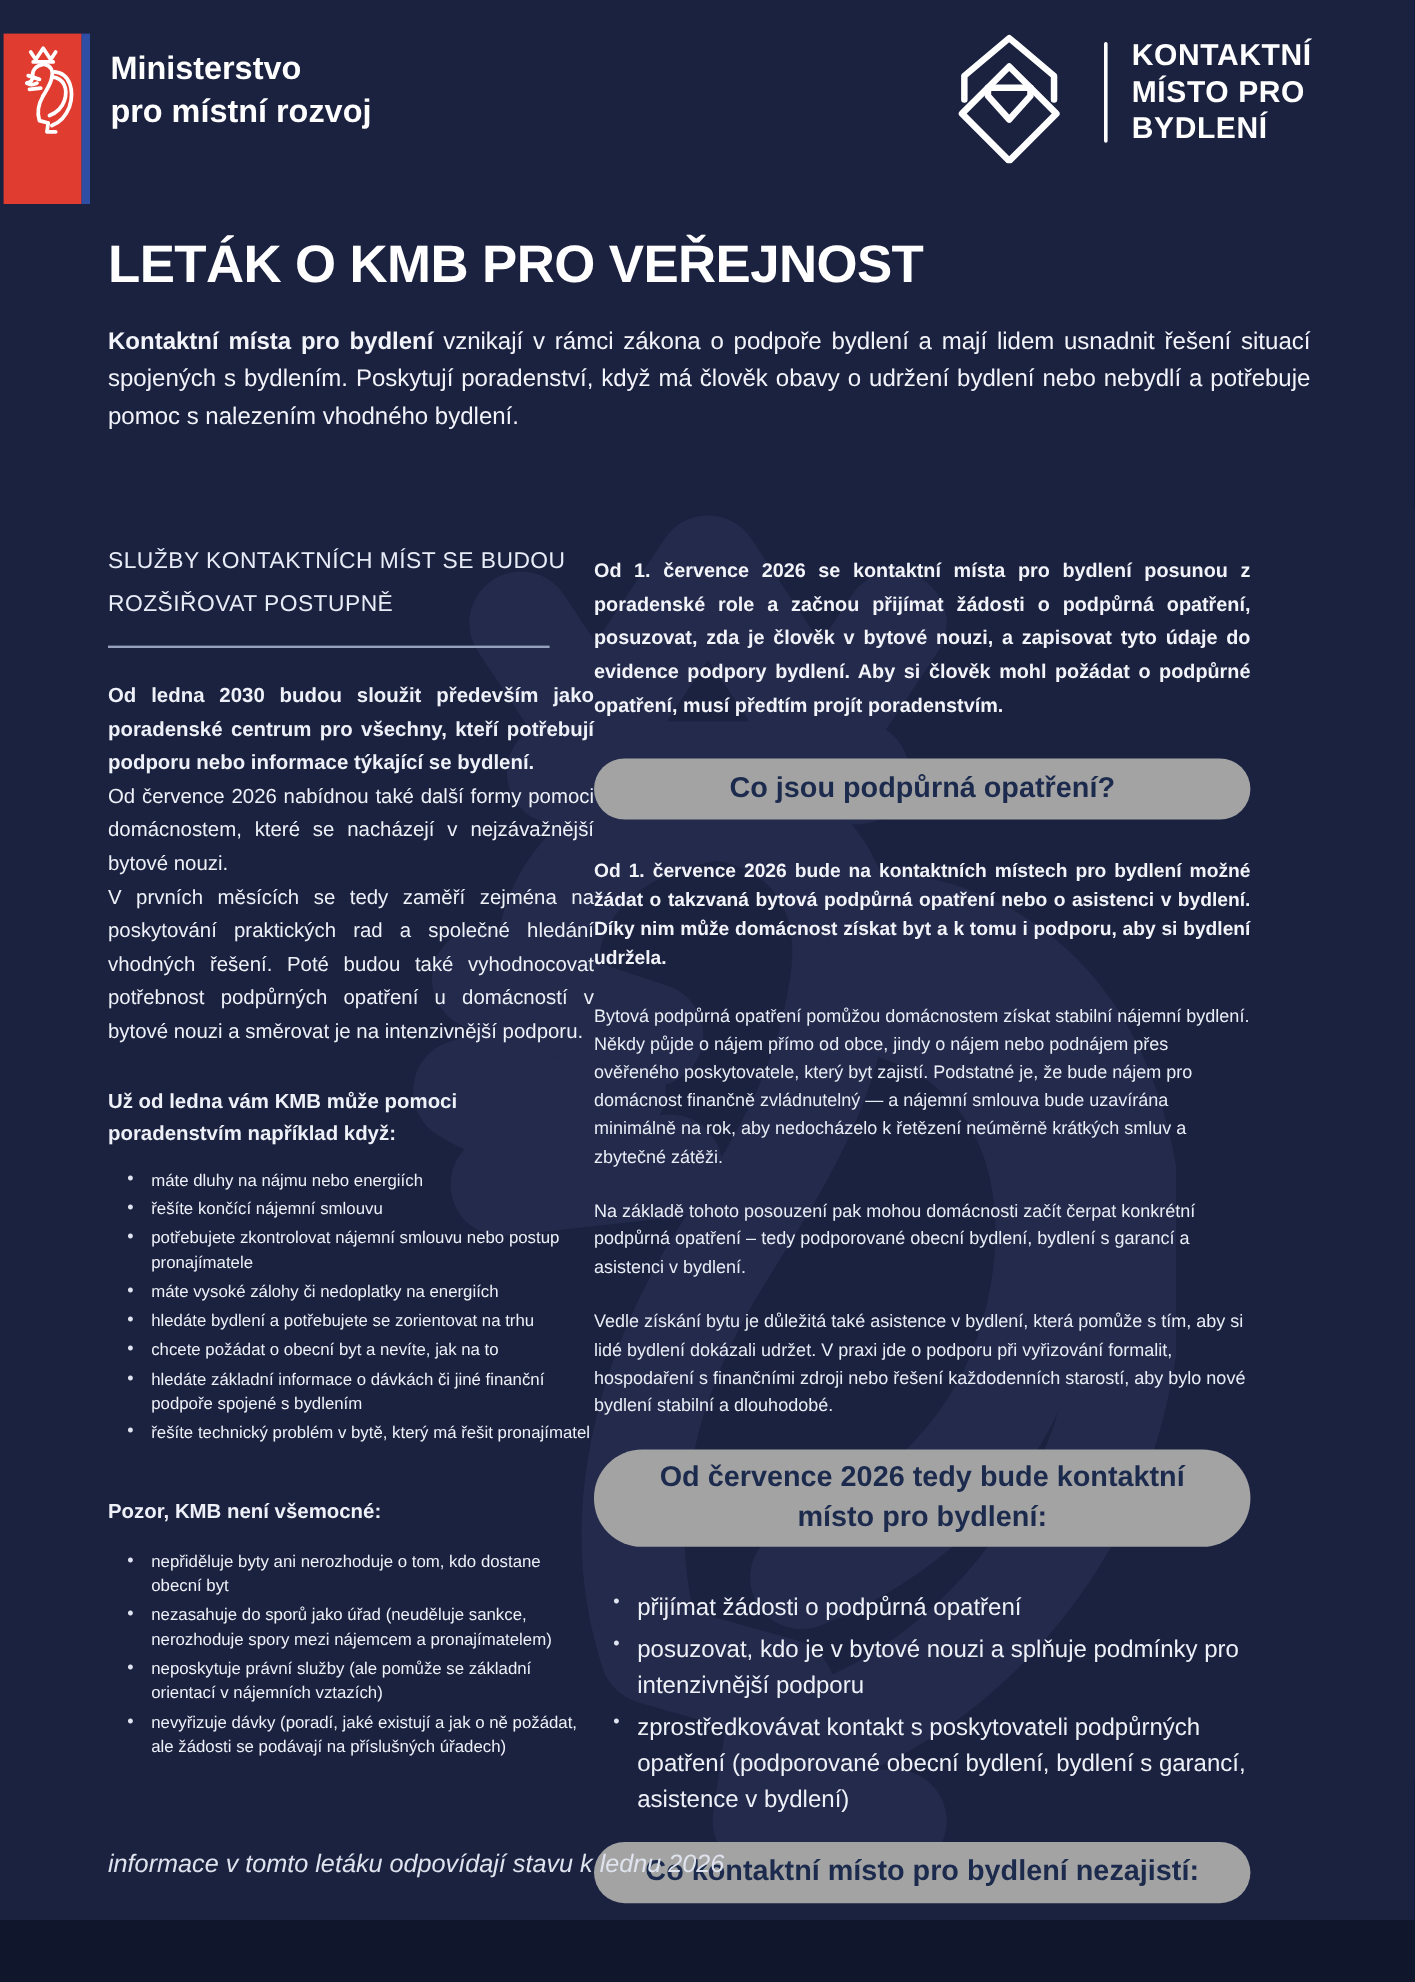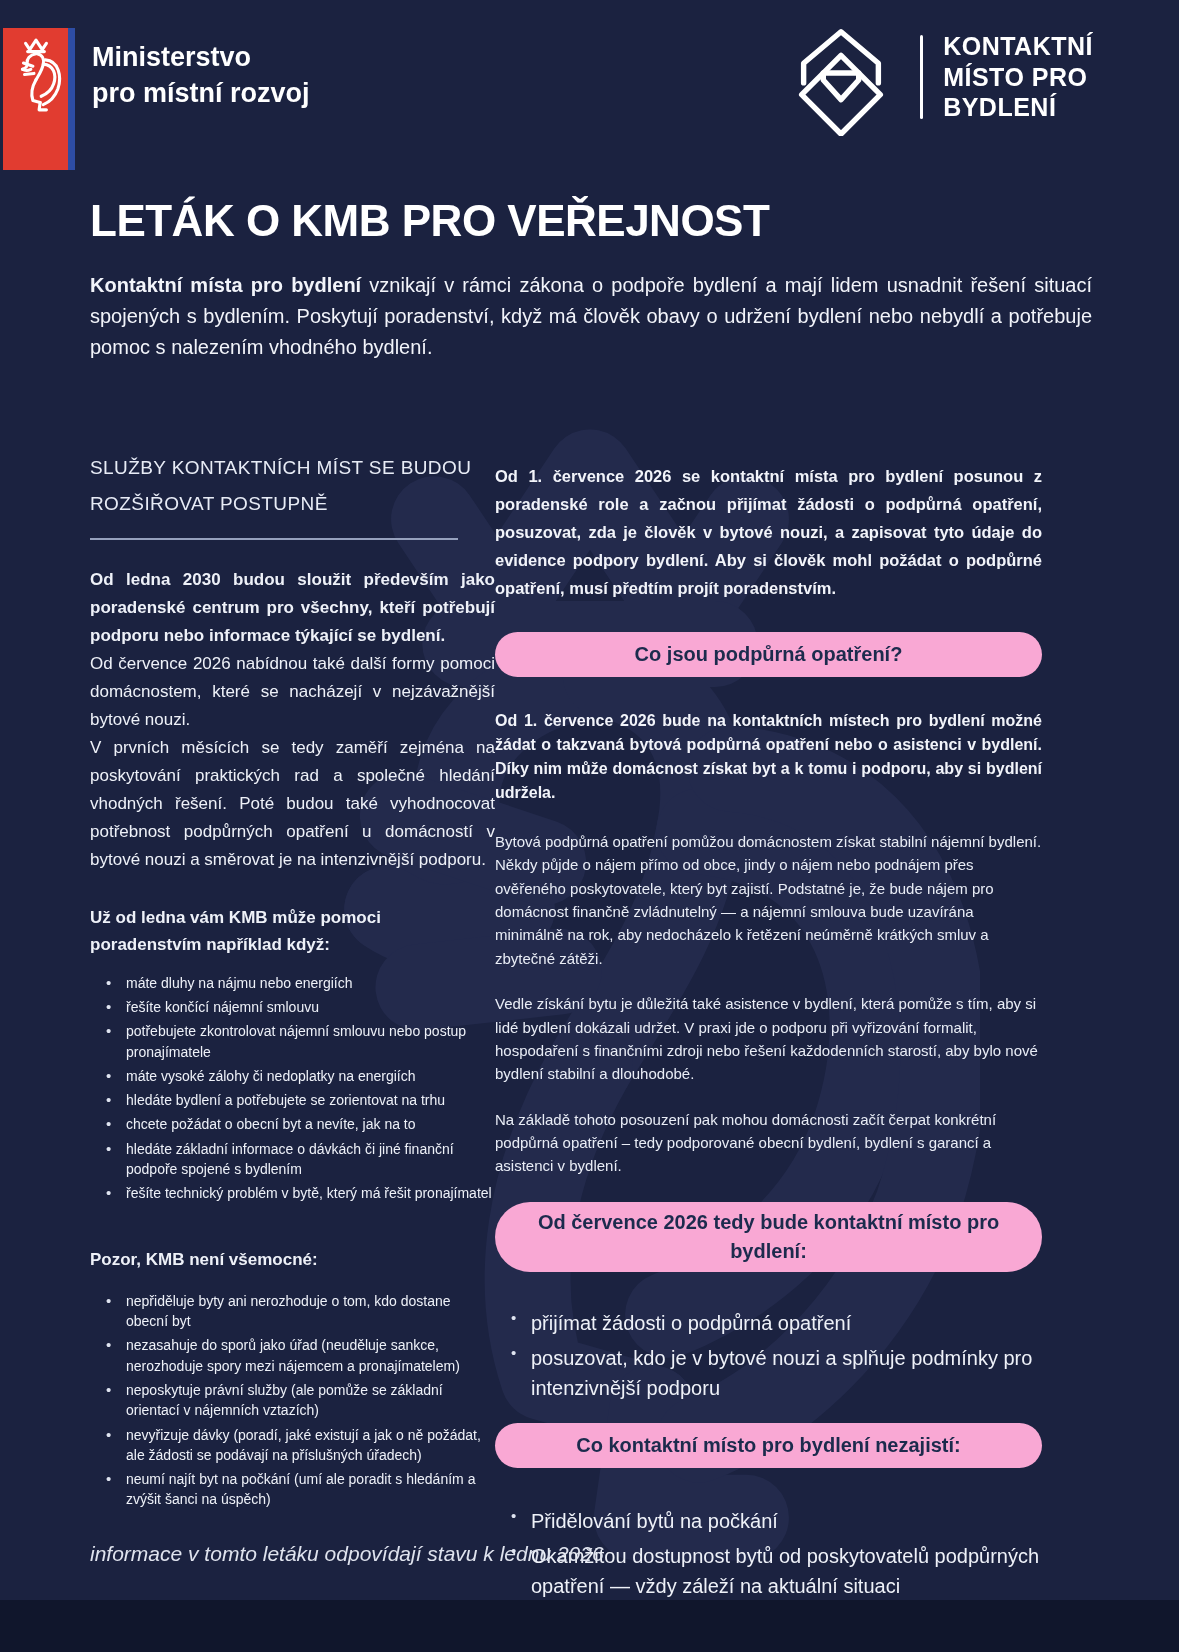--- a/index.html
+++ b/index.html
@@ -34,21 +34,21 @@
   .left hr{border:none;border-top:2px solid #96a1bd;width:368px;margin:16px 0 26px;}
   .left p{margin:0;font-size:17px;line-height:1.65;text-align:justify;color:#eef1f8;}
   .bold{font-weight:700;}
   .list-heading{margin:30px 0 14px !important;font-weight:700;text-align:left !important;line-height:1.6 !important;}
   .left .heading2{margin:42px 0 18px !important;}
   ul.bullets{margin:14px 0 0;padding:0 0 0 36px;list-style:none;}
   ul.bullets li{position:relative;font-size:14px;line-height:1.45;margin-bottom:4px;color:#eef1f8;}
   ul.bullets li::before{content:"\2022";position:absolute;left:-20px;top:-1px;font-size:15px;color:#dfe4f0;}
   
   .right .para-bold{margin:12px 0 0;font-size:16.5px;font-weight:700;line-height:1.7;text-align:justify;color:#f2f4fa;}
-  .pill{background:#f9a8d4;color:#1c2b4d;border-radius:40px;font-weight:700;font-size:20px;
+  .pill{background:#a3a3a3;color:#1c2b4d;border-radius:40px;font-weight:700;font-size:24px;
         text-align:center;padding:8px 30px;line-height:1.45;margin:30px 0 32px;}
   .pill.two-line{margin:24px 0 36px;padding:6px 40px;}
   .pill.last{margin:20px 0 38px;}
   .right .para2-bold{margin:0 0 25px;font-size:16px;font-weight:700;line-height:1.5;text-align:justify;color:#f2f4fa;}
   .right p.body{margin:0 0 22px;font-size:15px;line-height:1.56;color:#e9edf6;}
   .right ul.bullets{margin:0;}
   .right ul.bullets li{font-size:20px;line-height:1.5;margin-bottom:5px;}
   
   .footer-note{position:absolute;left:90px;bottom:34px;font-size:21px;font-style:italic;color:#dfe3ee;}
 </style>
@@ -130,35 +130,35 @@
             <li>chcete požádat o obecní byt a nevíte, jak na to</li>
             <li>hledáte základní informace o dávkách či jiné finanční podpoře spojené s bydlením</li>
             <li>řešíte technický problém v bytě, který má řešit pronajímatel</li>
           </ul>
         <p class="bold list-heading heading2">Pozor, KMB není všemocné:</p>
         <ul class="bullets">
             <li>nepřiděluje byty ani nerozhoduje o tom, kdo dostane obecní byt</li>
             <li>nezasahuje do sporů jako úřad (neuděluje sankce, nerozhoduje spory mezi nájemcem a pronajímatelem)</li>
             <li>neposkytuje právní služby (ale pomůže se základní orientací v nájemních vztazích)</li>
             <li>nevyřizuje dávky (poradí, jaké existují a jak o ně požádat, ale žádosti se podávají na příslušných úřadech)</li>
-            <li>neumí najít byt na počkání (umí ale poradit s hledáním a zvýšit šanci na úspěch)</li>
           </ul>
       </div>
 
       <div class="right">
         <p class="para-bold">Od 1. července 2026 se kontaktní místa pro bydlení posunou z poradenské role a začnou přijímat žádosti o podpůrná opatření, posuzovat, zda je člověk v bytové nouzi, a zapisovat tyto údaje do evidence podpory bydlení. Aby si člověk mohl požádat o podpůrné opatření, musí předtím projít poradenstvím.</p>
         <div class="pill">Co jsou podpůrná opatření?</div>
         <p class="para2-bold">Od 1. července 2026 bude na kontaktních místech pro bydlení možné žádat o takzvaná bytová podpůrná opatření nebo o asistenci v bydlení. Díky nim může domácnost získat byt a k tomu i podporu, aby si bydlení udržela.</p>
         <p class="body">Bytová podpůrná opatření pomůžou domácnostem získat stabilní nájemní bydlení. Někdy půjde o nájem přímo od obce, jindy o nájem nebo podnájem přes ověřeného poskytovatele, který byt zajistí. Podstatné je, že bude nájem pro domácnost finančně zvládnutelný — a nájemní smlouva bude uzavírána minimálně na rok, aby nedocházelo k řetězení neúměrně krátkých smluv a zbytečné zátěži.</p>
+        <p class="body">Na základě tohoto posouzení pak mohou domácnosti začít čerpat konkrétní podpůrná opatření – tedy podporované obecní bydlení, bydlení s garancí a asistenci v bydlení.</p>
         <p class="body">Vedle získání bytu je důležitá také asistence v bydlení, která pomůže s tím, aby si lidé bydlení dokázali udržet. V praxi jde o podporu při vyřizování formalit, hospodaření s finančními zdroji nebo řešení každodenních starostí, aby bylo nové bydlení stabilní a dlouhodobé.</p>
-        <p class="body">Na základě tohoto posouzení pak mohou domácnosti začít čerpat konkrétní podpůrná opatření – tedy podporované obecní bydlení, bydlení s garancí a asistenci v bydlení.</p>
         <div class="pill two-line">Od července 2026 tedy bude kontaktní místo pro bydlení:</div>
         <ul class="bullets">
             <li>přijímat žádosti o podpůrná opatření</li>
             <li>posuzovat, kdo je v bytové nouzi a splňuje podmínky pro intenzivnější podporu</li>
+            <li>zprostředkovávat kontakt s poskytovateli podpůrných opatření (podporované obecní bydlení, bydlení s garancí, asistence v bydlení)</li>
           </ul>
         <div class="pill last">Co kontaktní místo pro bydlení nezajistí:</div>
         <ul class="bullets">
             <li>Přidělování bytů na počkání</li>
             <li>Okamžitou dostupnost bytů od poskytovatelů podpůrných opatření — vždy záleží na aktuální situaci</li>
           </ul>
       </div>
 
     </div>
   </div>

